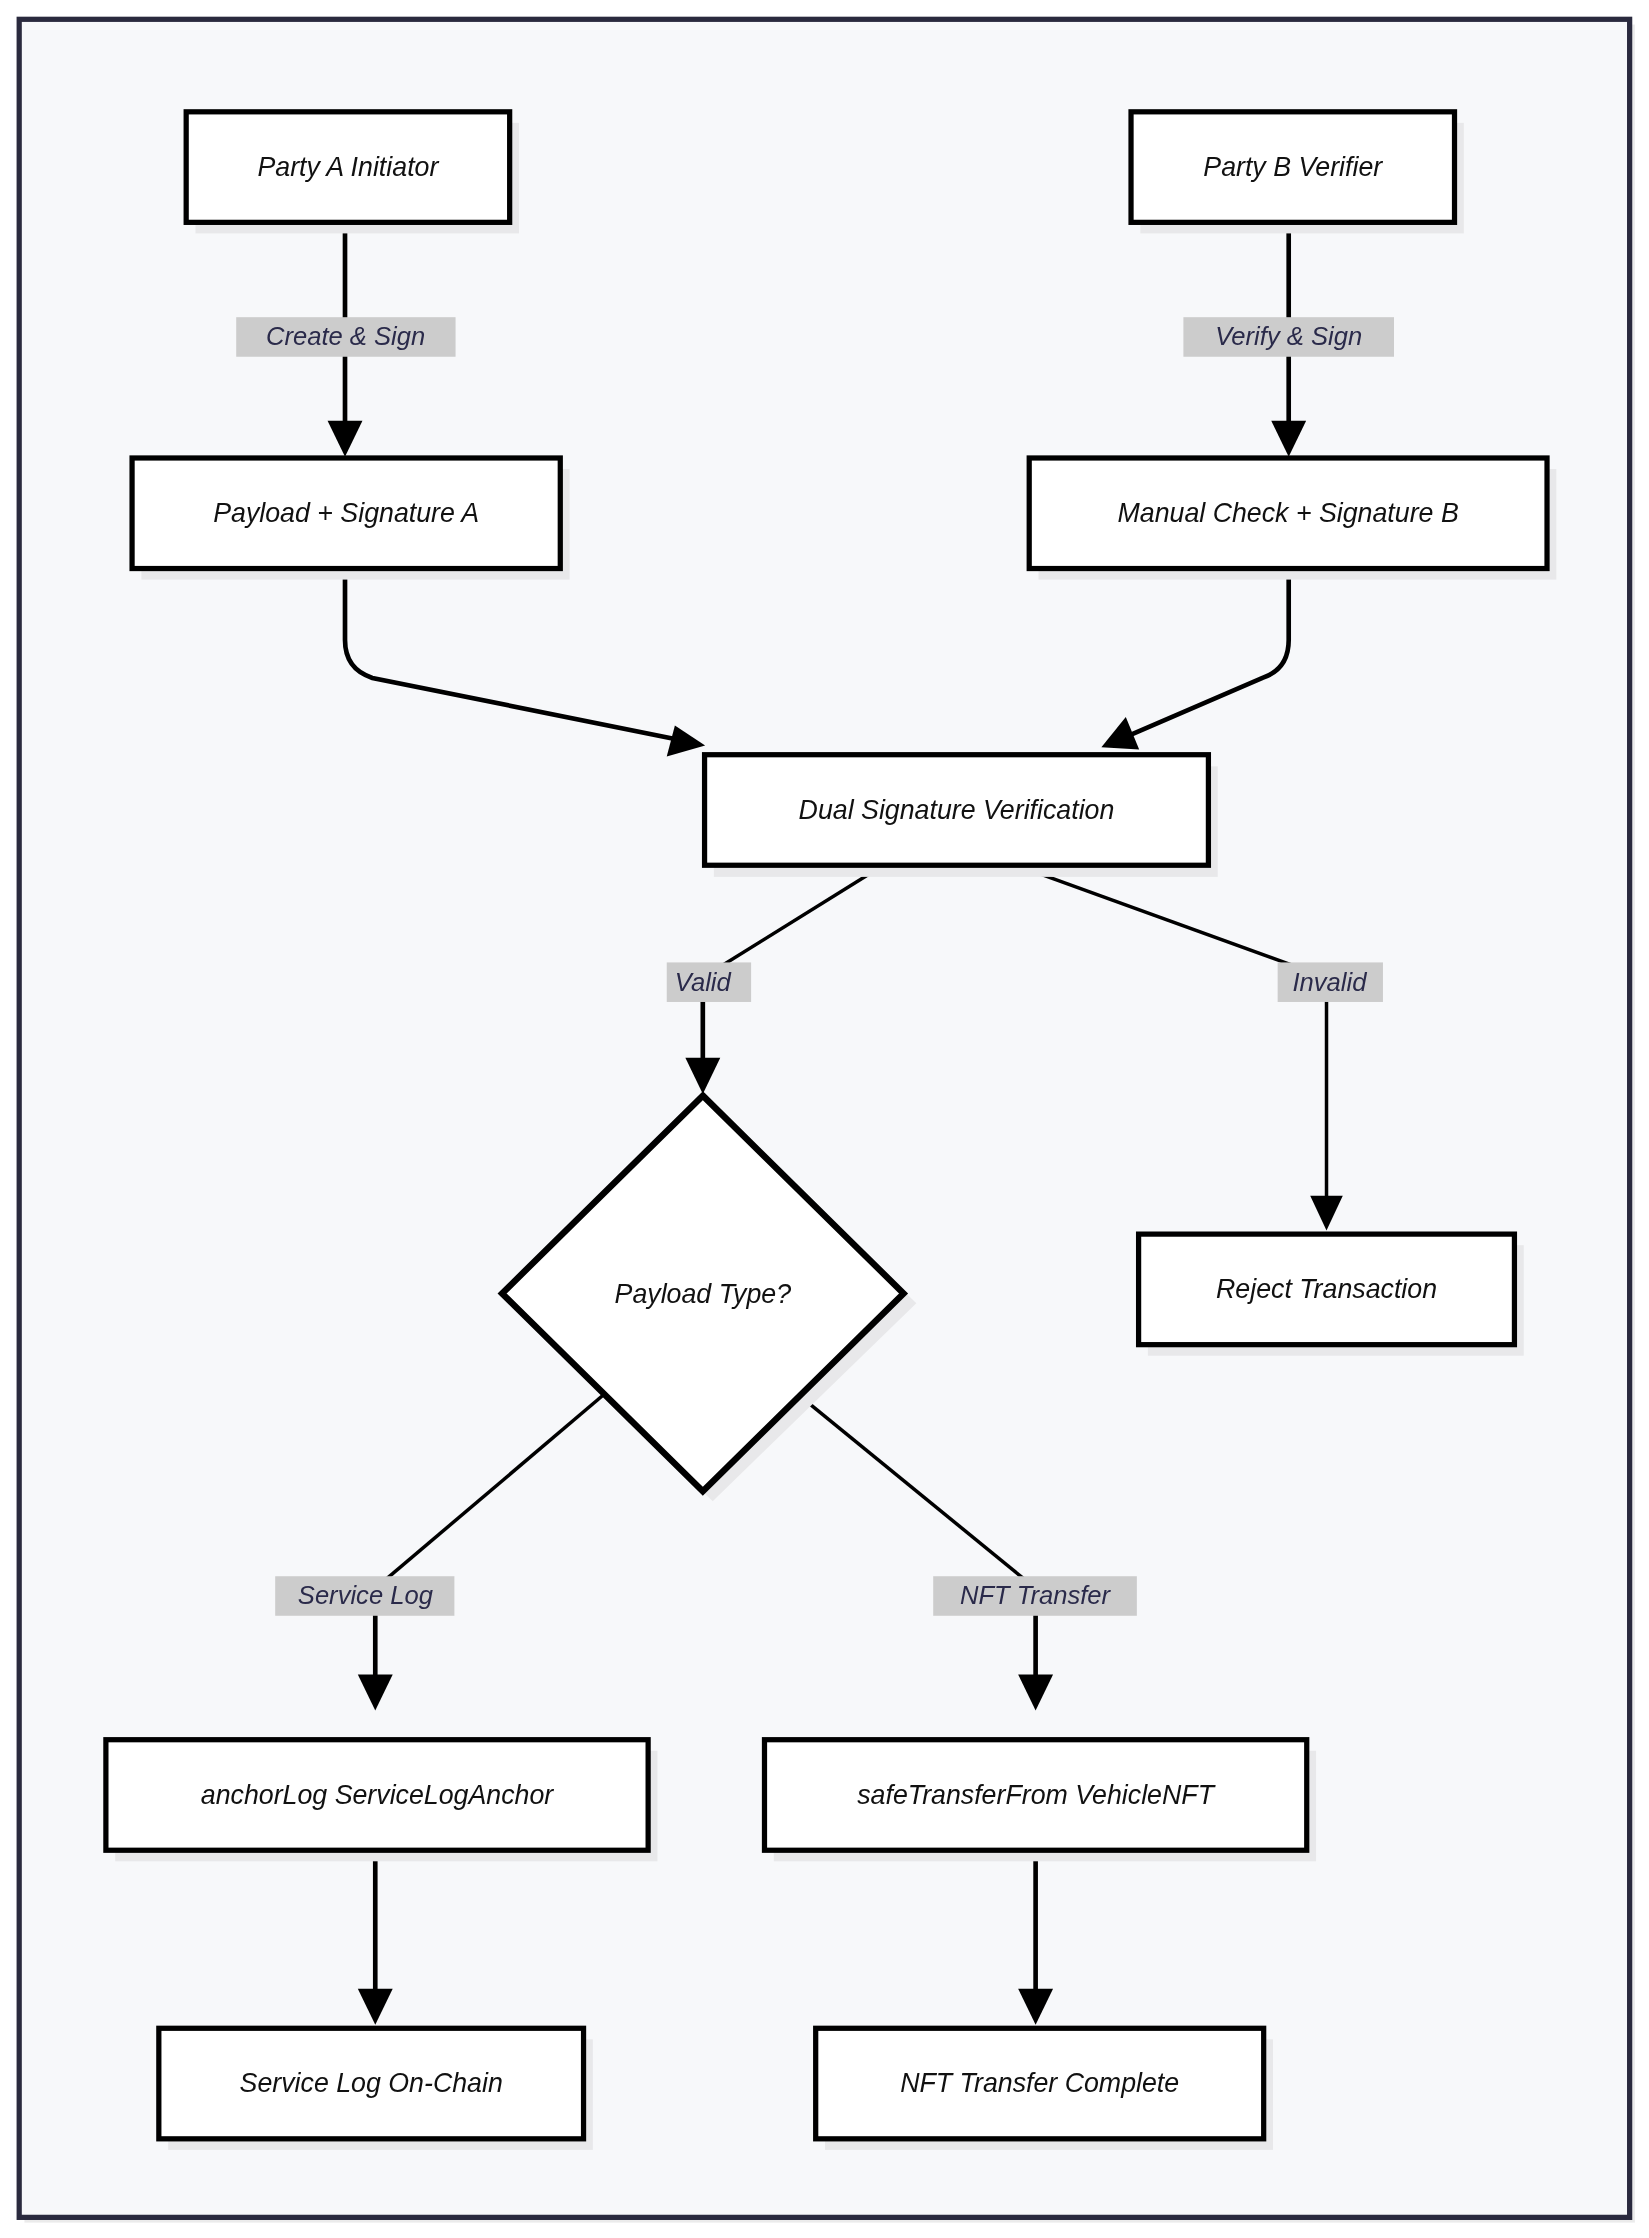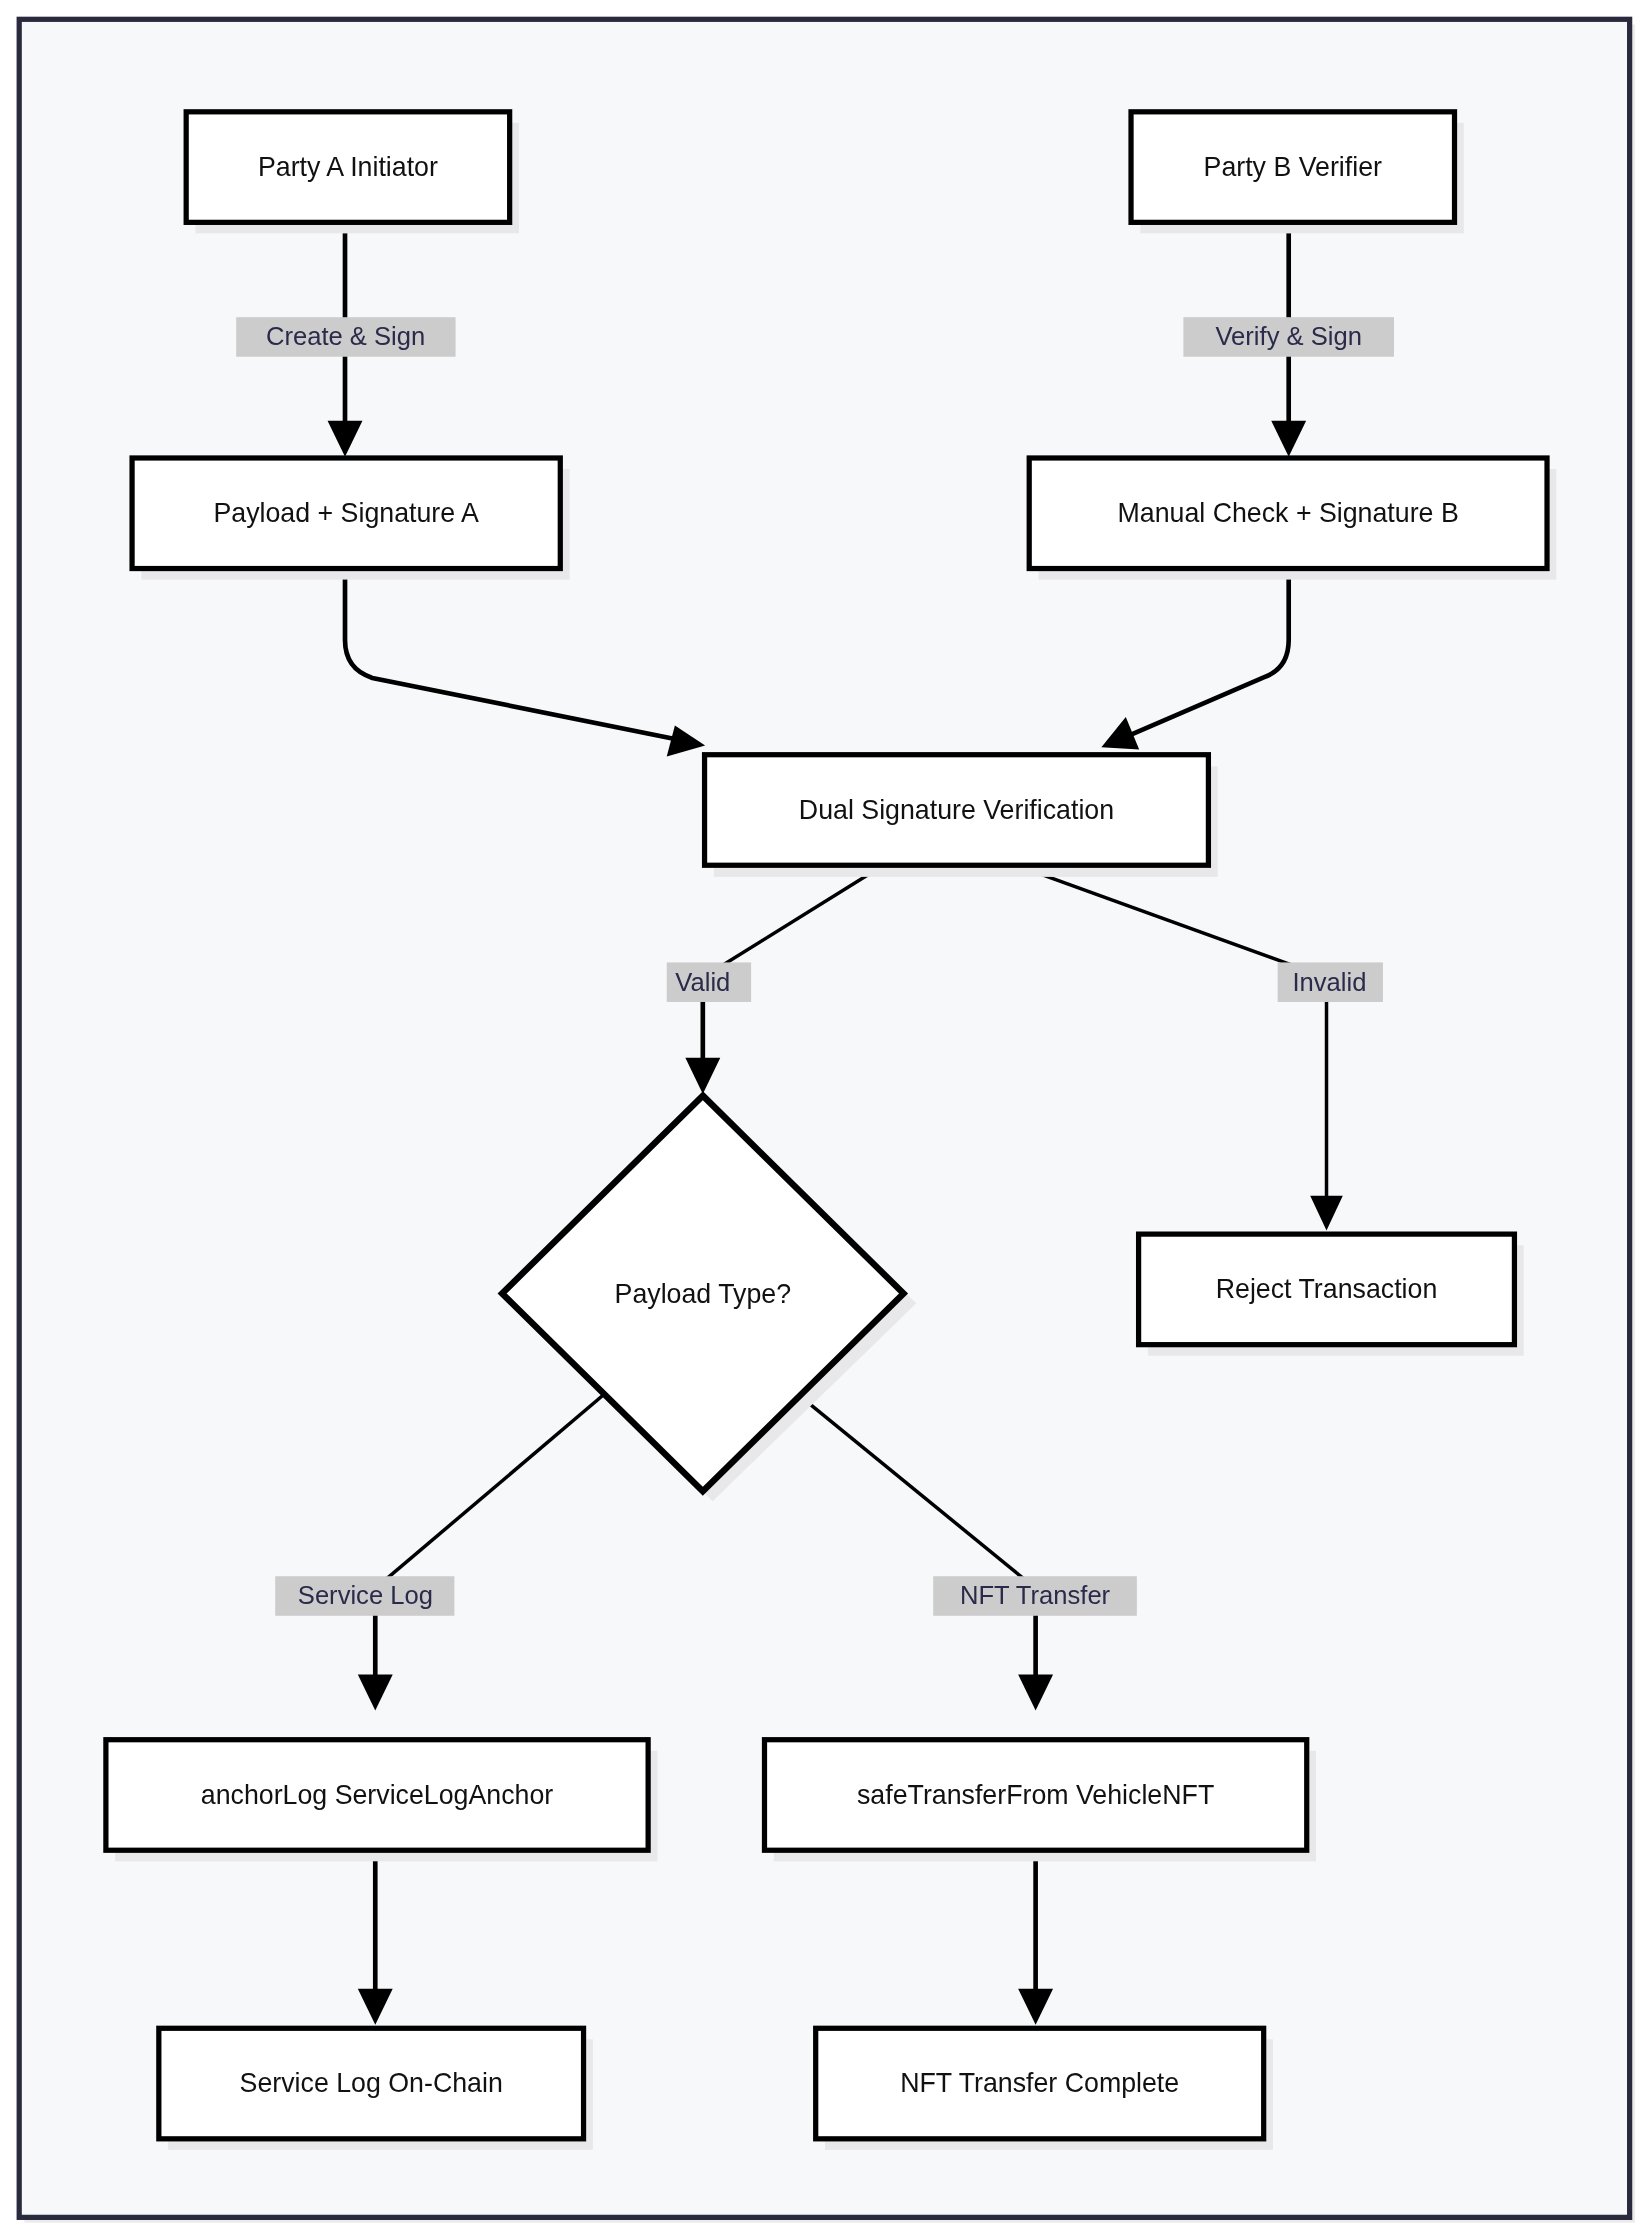--- a/index.html
+++ b/index.html
@@ -10,20 +10,21 @@
   body {
     width: 1650px;
     height: 2239px;
     font-family: "Liberation Sans", sans-serif;
     overflow: hidden;
   }
   #diagram-root {
     position: relative;
     width: 1650px;
     height: 2239px;
+    font-style: italic;
   }
   #flow-svg {
     display: block;
     width: 1650px;
     height: 2239px;
   }
   .frame-outer {
     fill: #f7f8fa;
     stroke: #2a2a3e;
     stroke-width: 9;

